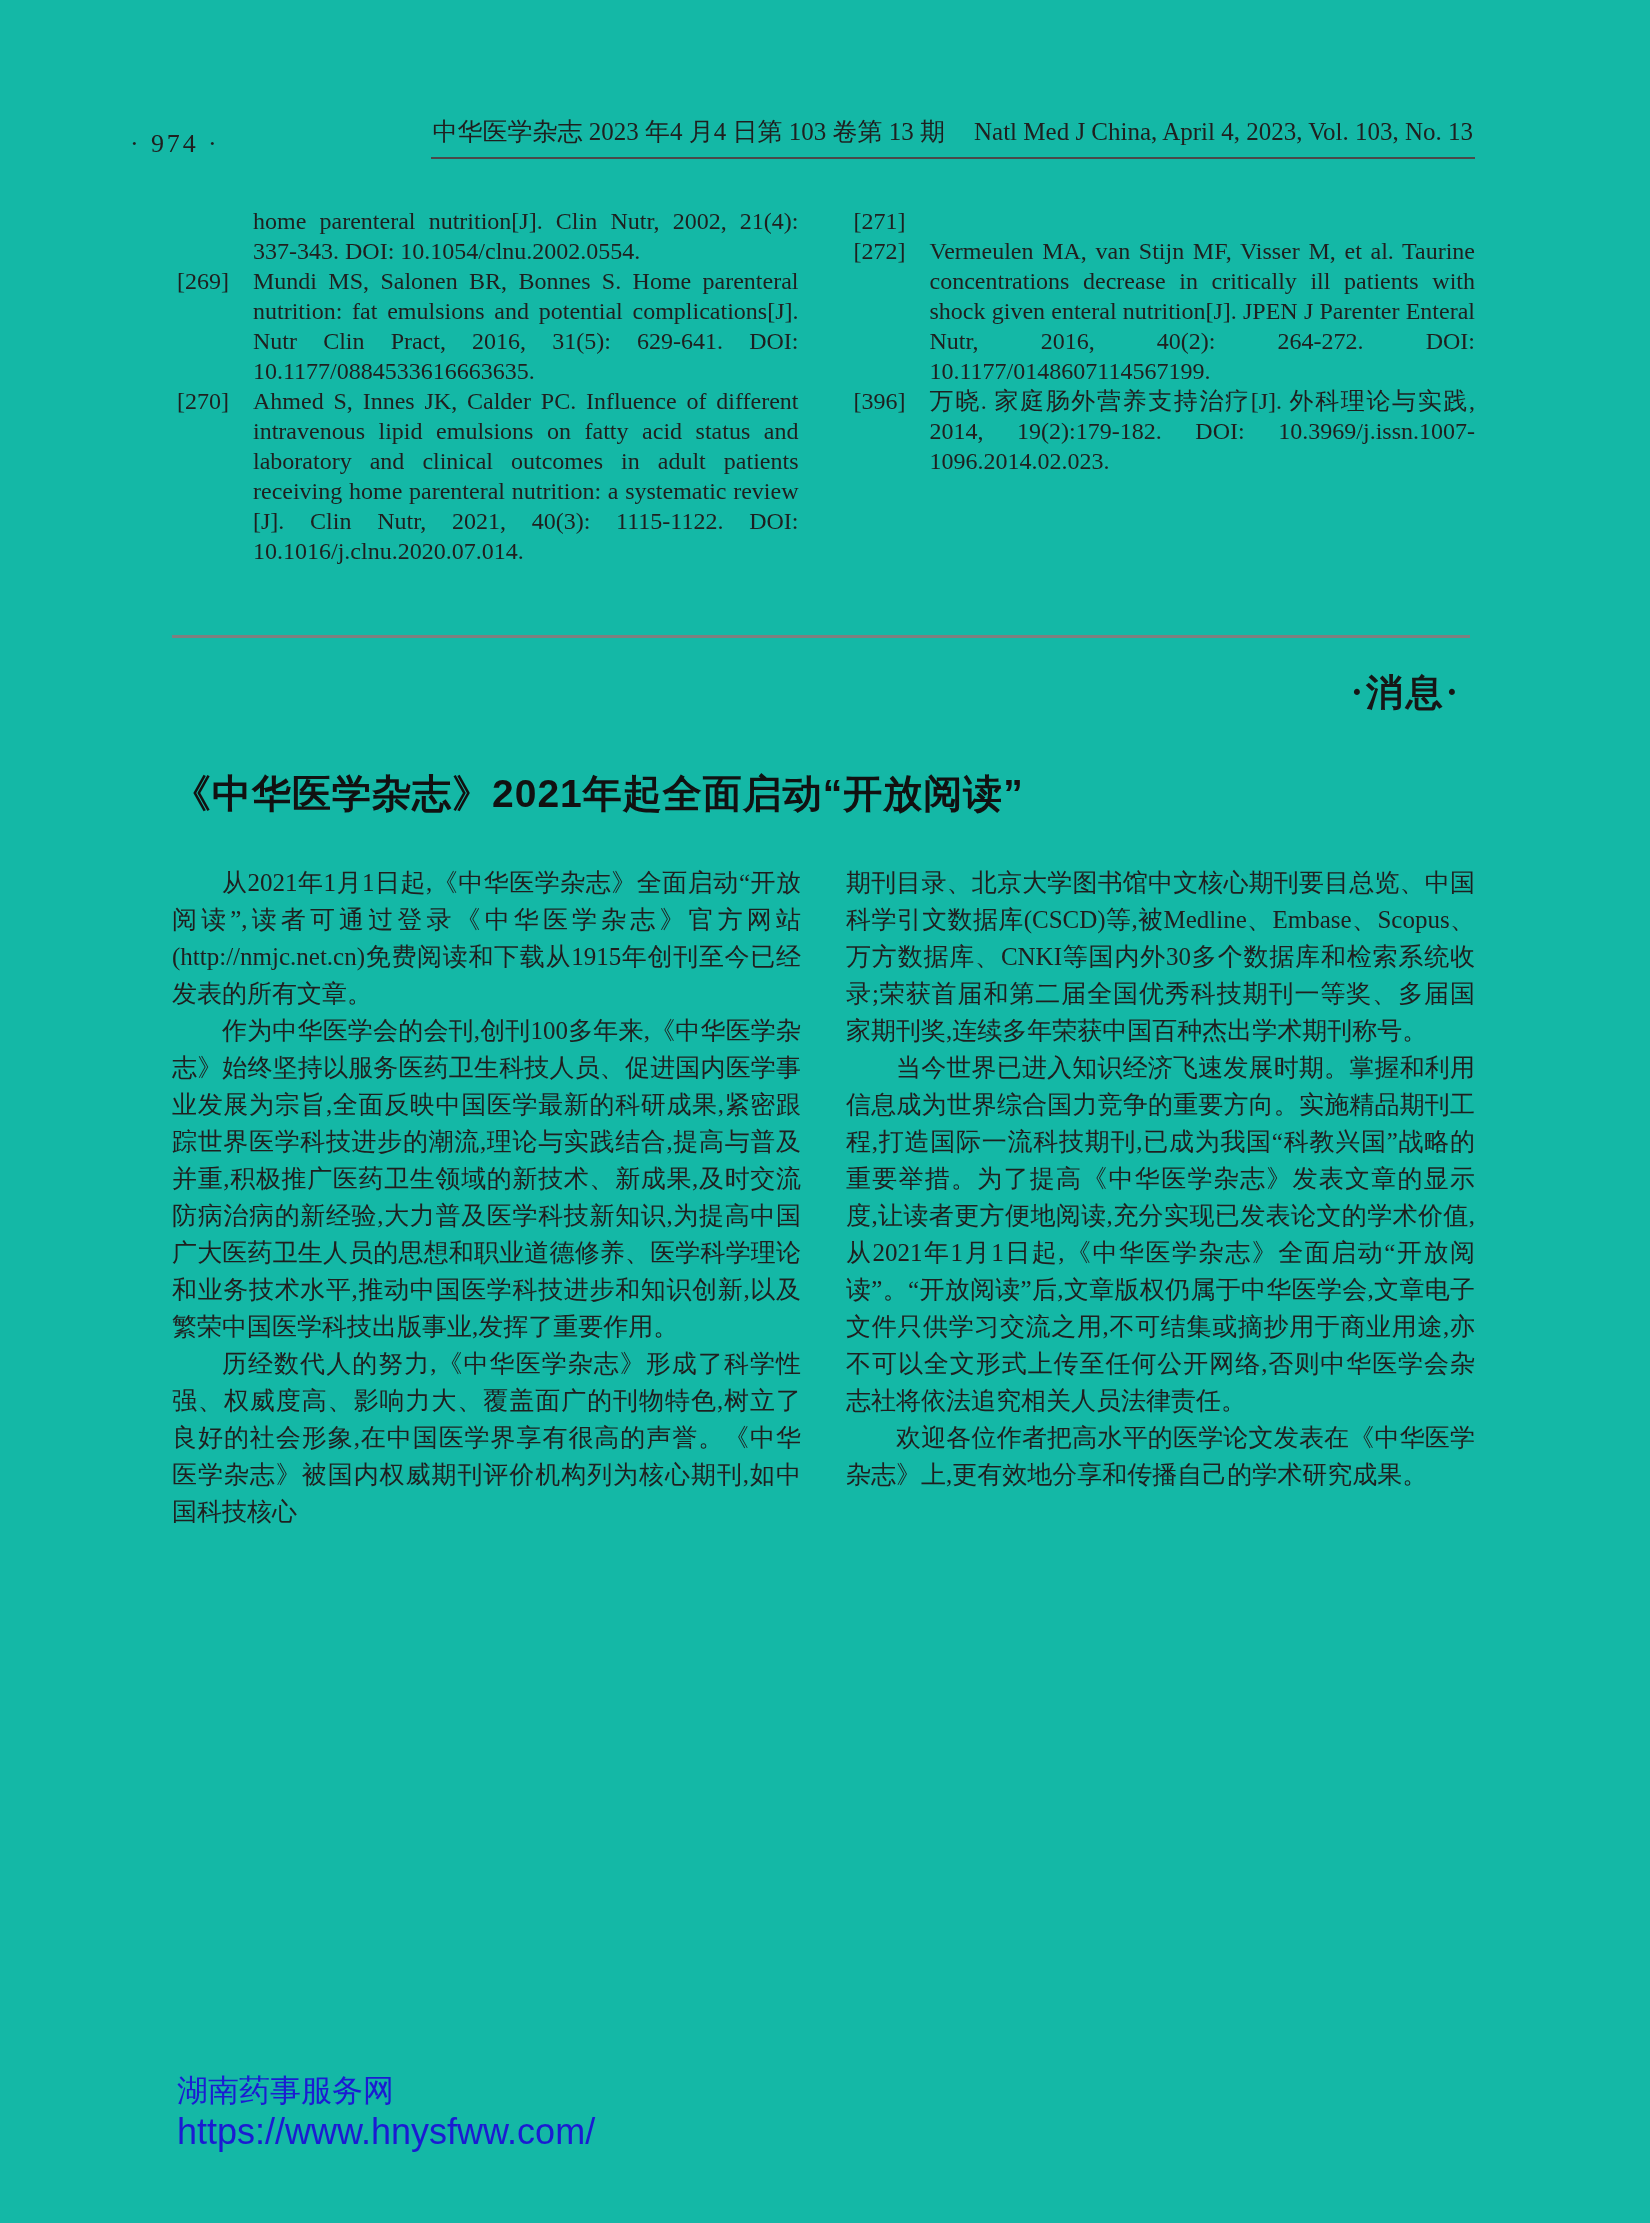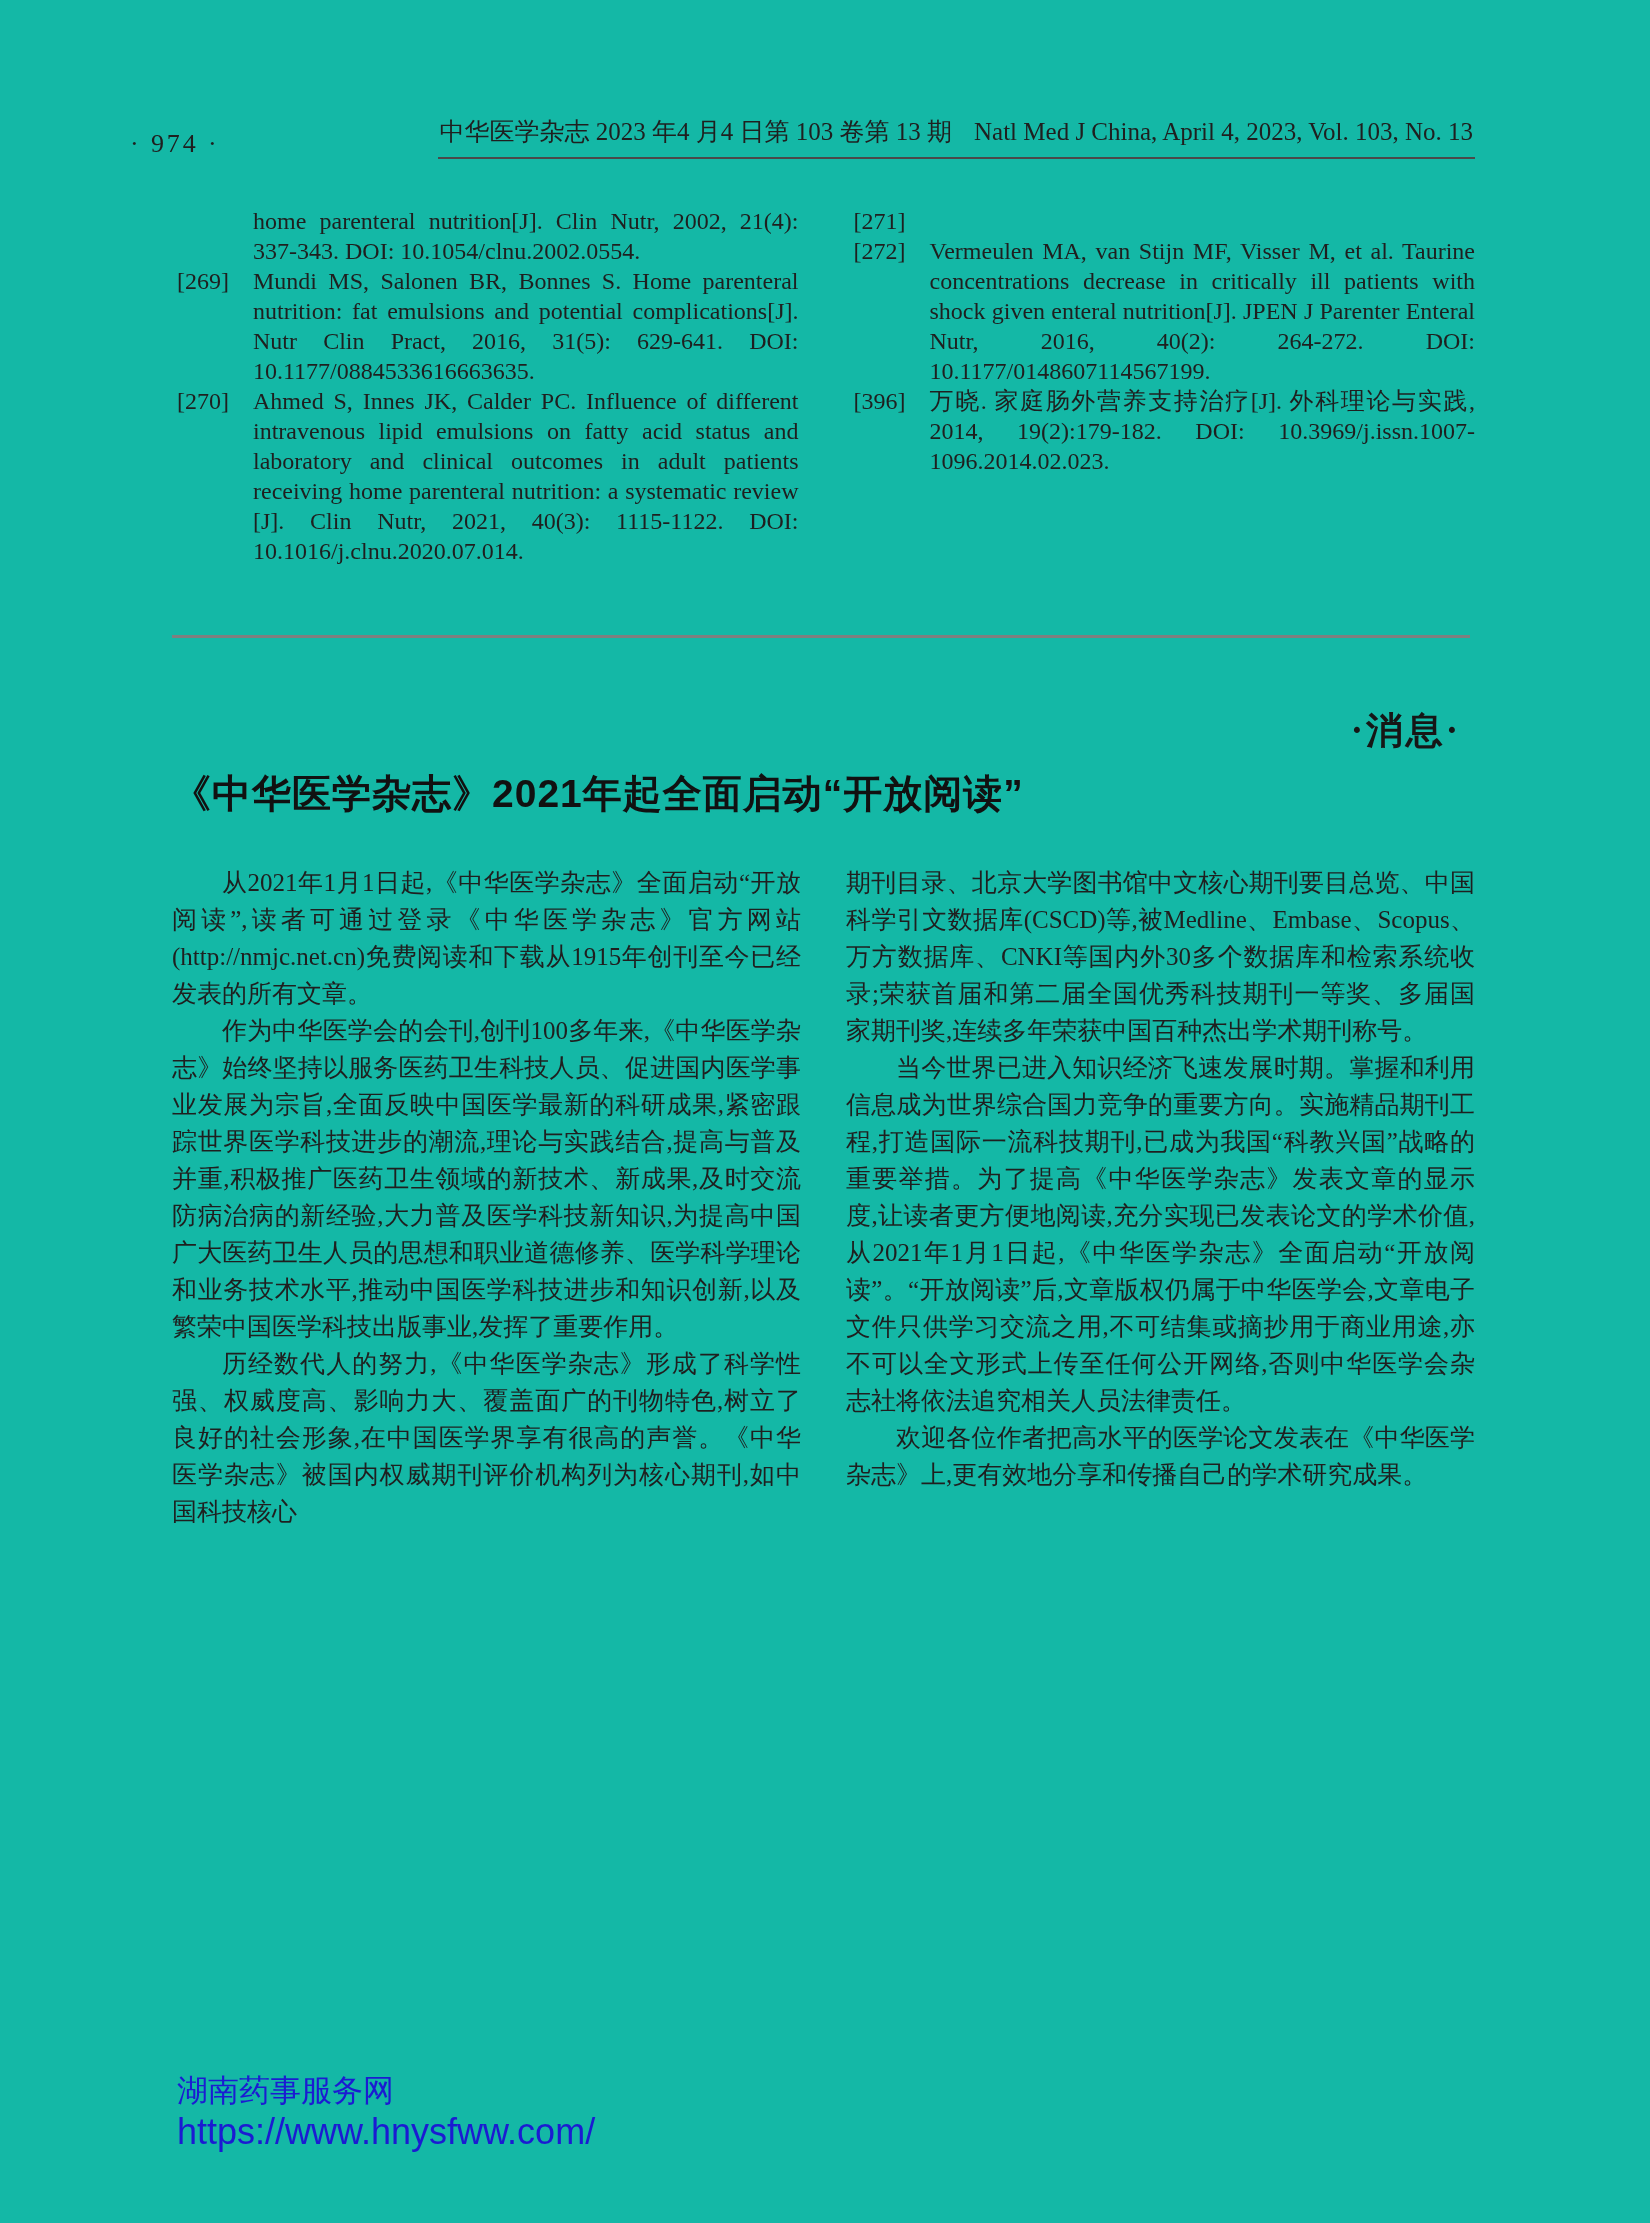--- a/index.html
+++ b/index.html
@@ -13,21 +13,21 @@
   }
 
   
   .page-header {
     position:absolute; left:130px; right:176px; top:115px;
     display:flex; align-items:flex-end;
   }
   .page-number { font-size:26px; letter-spacing:2.9px; white-space:pre; }
   .journal-info {
     margin-left:auto;
-    display:flex; gap:22px; align-items:baseline;
+    display:flex; gap:29px; align-items:baseline;
     border-bottom:2.9px solid #4a4a4a;
     padding:0 1.9px 8.7px 1.9px;
     font-size:25px; white-space:nowrap;
   }
 
   
   .refs {
     position:absolute; left:177px; top:206px; width:1298px;
     display:flex; gap:55px;
     font-size:24px; line-height:30px;
@@ -38,21 +38,21 @@
   .ref-text { flex:1; text-align:justify; }
 
   
   .divider {
     position:absolute; left:172px; top:635px; width:1298px; height:2.9px;
     background:#7f7f7f; border:none; margin:0; padding:0;
   }
 
   
   .news-label {
-    position:absolute; top:706px; right:190px;
+    position:absolute; top:668px; right:190px;
     font-size:37px; font-weight:600; letter-spacing:2.9px;
     color:#161616;
   }
   .article-title {
     position:absolute; left:172px; top:767px; margin:0;
     font-family:"Liberation Sans","DejaVu Sans",sans-serif;
     font-size:39px; font-weight:700; color:#111111;
     letter-spacing:1px; white-space:nowrap;
   }
 

